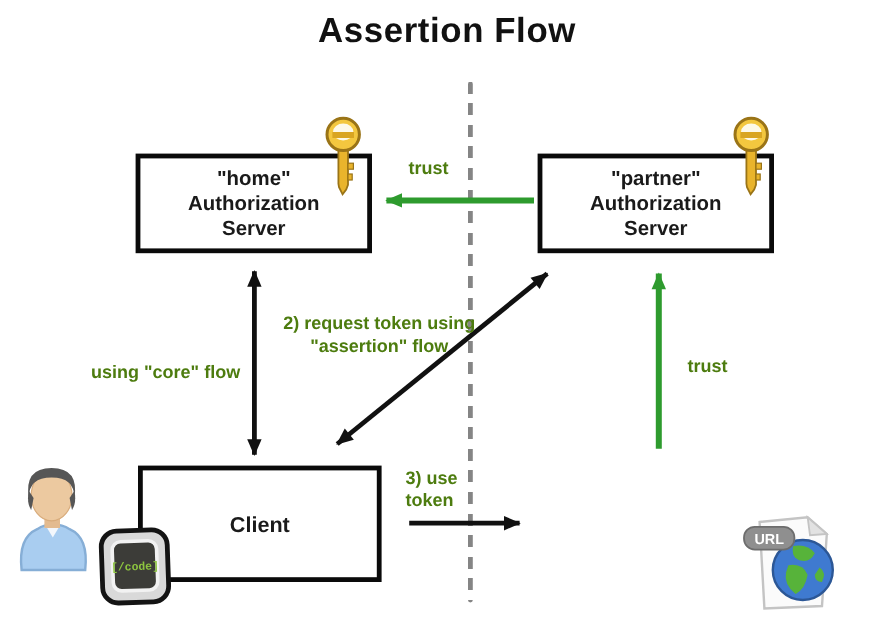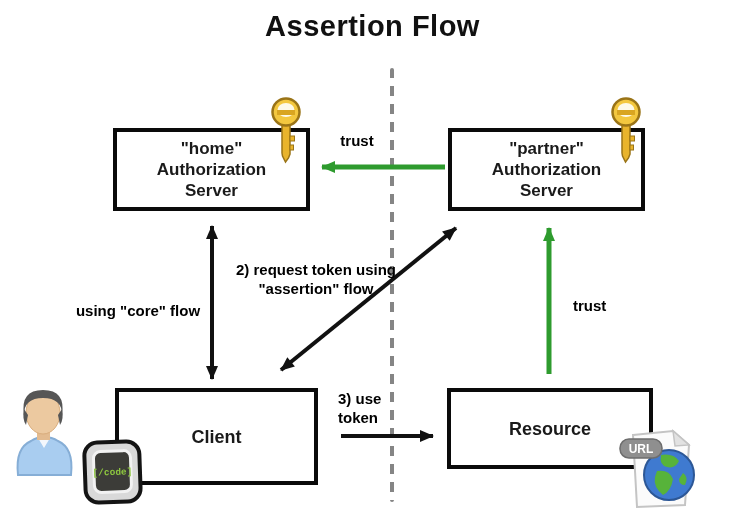--- a/index.html
+++ b/index.html
@@ -22,21 +22,21 @@
     display:flex;flex-direction:column;align-items:center;justify-content:center;
     font-weight:700;color:#1a1a1a;text-align:center;box-sizing:border-box;
   }
   .box .ln{font-size:17px;line-height:21px;}
   .box .big{font-size:18px;line-height:22px;}
   .home{left:113px;top:128px;width:197px;height:83px;}
   .partner{left:448px;top:128px;width:197px;height:83px;}
   .client{left:115px;top:388px;width:203px;height:97px;}
   .resource{left:447px;top:388px;width:206px;height:81px;}
   .lbl{
-    position:absolute;font-weight:700;color:#000000;font-size:15px;line-height:19px;
+    position:absolute;font-weight:700;color:#4d7c0f;font-size:15px;line-height:19px;
     white-space:nowrap;
   }
   .lbl-trust-top{left:327px;top:131px;width:60px;text-align:center;}
   .lbl-flow1{left:70px;top:282px;width:136px;text-align:center;}
   .lbl-flow2{left:236px;top:260px;width:160px;text-align:center;}
   .lbl-flow3{left:338px;top:389px;width:60px;text-align:left;}
   .lbl-trust-right{left:573px;top:296px;width:50px;text-align:left;}
   .arrows{position:absolute;left:0;top:0;width:729px;height:520px;pointer-events:none;}
   .icon{position:absolute;}
   .key-home{left:266px;top:96px;width:40px;height:82px;}
@@ -79,23 +79,20 @@
   <div class="box partner">
     <div class="ln">"partner"</div>
     <div class="ln">Authorization</div>
     <div class="ln">Server</div>
   </div>
 
   <div class="box client">
     <div class="big">Client</div>
   </div>
 
-  <div class="box resource">
-    <div class="big">Resource</div>
-  </div>
 
   <div class="lbl lbl-trust-top">trust</div>
   <div class="lbl lbl-flow1">
     <br>
     <span>using "core" flow</span>
   </div>
   <div class="lbl lbl-flow2">
     <span>2) request token using</span><br>
     <span>"assertion" flow</span>
   </div>

